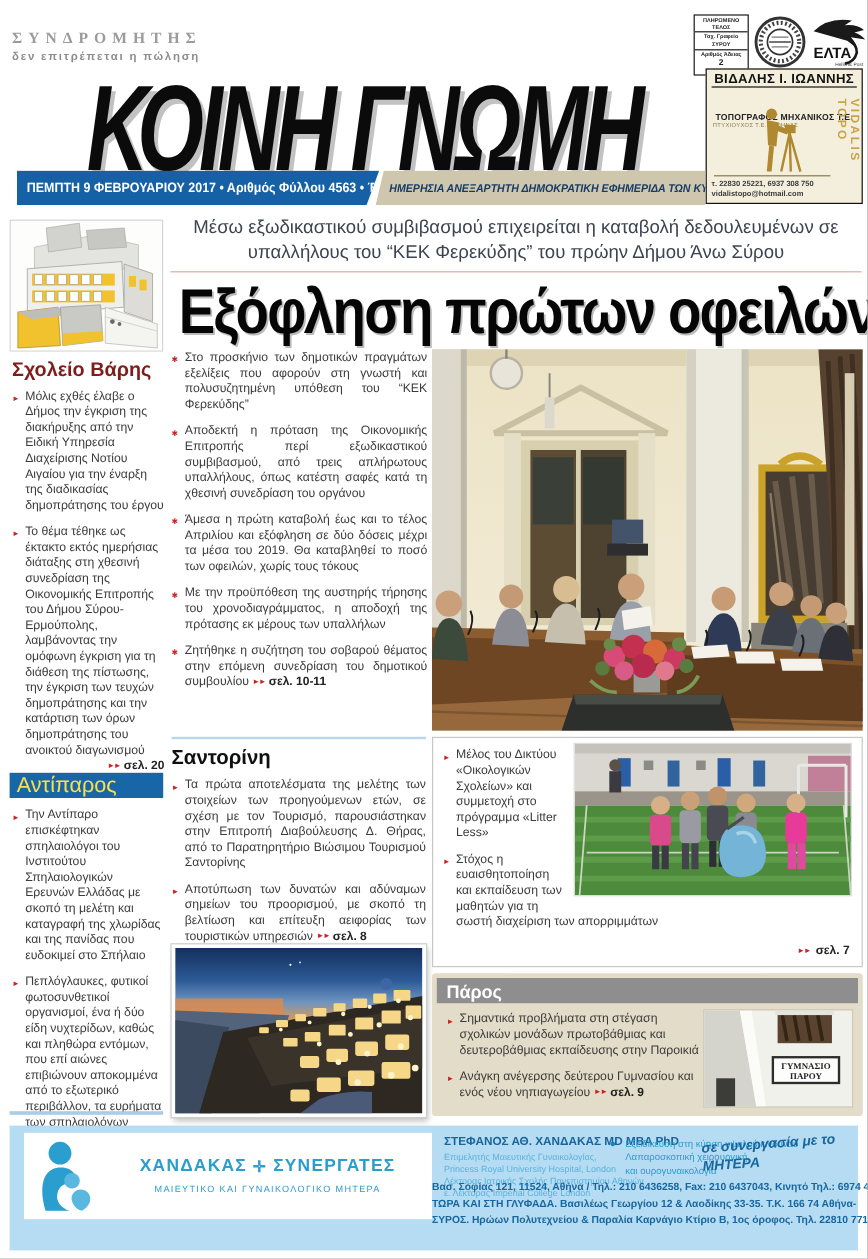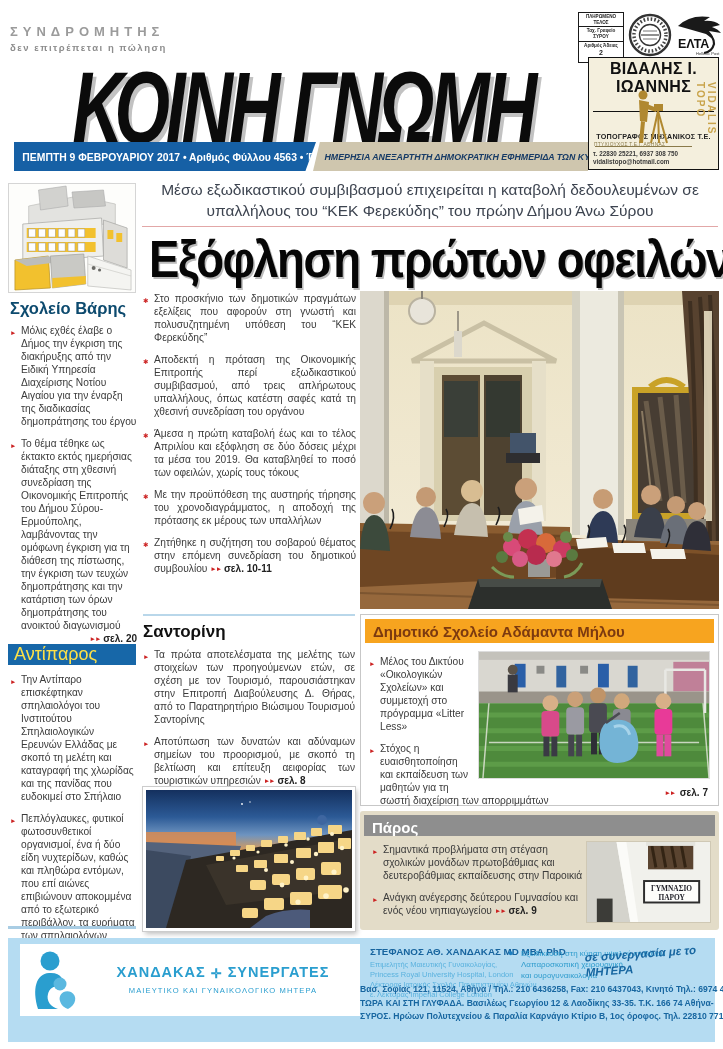--- a/index.html
+++ b/index.html
@@ -2,39 +2,39 @@
 <html><head>
 <meta charset="utf-8">
 <title>ΚΟΙΝΗ ΓΝΩΜΗ</title>
 <style>
   html,body{margin:0;padding:0;background:#9a9a9a;}
   .page{position:relative;width:723px;height:1049px;margin:0 auto;background:#fff;
         font-family:"Liberation Sans",sans-serif;overflow:hidden;color:#333;}
   .abs{position:absolute;}
 
   
-  .sub1{left:10px;top:24px;font-size:13px;font-weight:bold;letter-spacing:5px;color:#9b9b9b;}
+  .sub1{left:10px;top:24px;font-size:13px;font-weight:bold;letter-spacing:5px;color:#9b9b9b;font-family:Liberation Serif, serif;}
   .sub2{left:10px;top:42px;font-size:9.5px;font-weight:bold;letter-spacing:1.5px;color:#8d8d8d;}
   .postal{left:578px;top:12px;width:44px;height:49px;border:1.5px solid #1a1a1a;background:#fff;
           font-size:4.6px;font-weight:bold;text-align:center;color:#222;line-height:1.25;}
   .postal .prow{border-bottom:1px solid #1a1a1a;padding:1px 0;}
   .postal .prow:last-child{border-bottom:none;}
   .postal .big{font-size:7px;}
   .stamp{left:628px;top:13px;width:44px;height:44px;}
   .elta{left:676px;top:12px;width:46px;height:46px;}
 
   .masthead{left:22px;top:50px;width:562px;height:94px;text-align:center;}
   .masthead span{display:inline-block;font-size:86px;font-weight:bold;font-style:italic;color:#0b0b0b;
      letter-spacing:-5px;transform:scale(.83,1.18);transform-origin:center top;white-space:nowrap;
      text-shadow:4px 3px 0 #c2c2c2;}
 
   
   .topoad{left:588px;top:57px;width:131px;height:113px;background:#f4efdd;border:1.5px solid #111;box-sizing:border-box;}
-  .topoad .t1{margin:2px 4px 0;text-align:center;font-size:16px;font-weight:bold;color:#111;
-      border-bottom:1.5px solid #111;padding-bottom:15px;letter-spacing:.3px;}
+  .topoad .t1{margin:2px 4px 0;text-align:center;font-size:11px;font-weight:bold;color:#111;
+      border-bottom:1.5px solid #111;padding-bottom:0;letter-spacing:.3px;}
   .topoad .t2{text-align:center;font-size:7.2px;font-weight:bold;color:#222;margin-top:20px;letter-spacing:.2px;}
   .topoad .t3{text-align:left;font-size:4.8px;color:#8a7a4a;margin:1px 0 0 5px;letter-spacing:.3px;}
   .topoad .vert{position:absolute;right:1px;top:24px;writing-mode:vertical-rl;font-size:10px;font-weight:bold;
       color:#c9a44c;letter-spacing:2px;}
   .topoad .surv{position:absolute;left:24px;top:30px;}
   .topoad .tline{position:absolute;left:6px;right:26px;bottom:22px;border-top:1px solid #8a7a4a;}
   .topoad .t4{position:absolute;left:4px;bottom:12px;width:110px;font-size:6.3px;font-weight:bold;color:#3a3a3a;}
   .topoad .t5{position:absolute;left:4px;bottom:4px;width:110px;font-size:6.3px;font-weight:bold;color:#3a3a3a;}
 
   
@@ -59,21 +59,21 @@
   ul.blt{list-style:none;margin:0;padding:0;}
   ul.blt li{position:relative;padding-left:11px;margin-bottom:9px;font-size:10.2px;line-height:13px;color:#3b3b3b;}
   ul.blt li .mk{position:absolute;left:0;top:2px;font-size:6.5px;color:#cc2222;}
   .pref{white-space:nowrap;}
   .pref .arr{color:#cc2222;font-size:6.5px;letter-spacing:-1px;vertical-align:1px;}
   .pref .pl{color:#222;font-weight:bold;font-size:10px;}
   .prline{text-align:right;}
 
   
   .renderimg{left:8px;top:183px;width:128px;height:110px;border:1px solid #d5d5d5;box-sizing:border-box;}
-  .varishead{left:10px;top:299px;font-size:16.5px;font-weight:bold;color:#0c4a6e;}
+  .varishead{left:10px;top:299px;font-size:16.5px;font-weight:bold;color:#7f1d1d;}
   .varisblt{left:10px;top:324px;width:127px;}
   .antibar{left:8px;top:644px;width:128px;height:21px;background:#1767a8;display:flex;align-items:center;}
   .antibar span{color:#fde047;font-weight:normal;font-size:18px;padding-left:6px;}
   .antiblt{left:10px;top:673px;width:127px;}
   .ldiv{left:8px;top:926px;width:128px;height:3px;background:#a9cde4;}
 
   
   .mainblt{left:143px;top:292px;width:213px;}
   .mainblt li{padding-left:12px;margin-bottom:11.5px;font-size:10.7px;line-height:14.7px;text-align:justify;color:#333;}
   .mainblt li .mk{font-size:9px;top:1px;}
@@ -469,23 +469,20 @@
         <circle cx="142" cy="266" r="6" fill="#5a7a40"></circle>
           <circle cx="212" cy="264" r="6" fill="#5a7a40"></circle>
         <circle cx="206" cy="246" r="6" fill="#6a8a4a"></circle>
           <circle cx="148" cy="246" r="5" fill="#6a8a4a"></circle>
         <path d="M132 276 q10 10 22 10 M222 272 q-6 12 -18 14" stroke="#7a9a58" stroke-width="3" fill="none"></path>
       </g>
     </svg>
   </div>
 
   <div class="abs milosbox">
-    <div class="miloshead">
-      <span>Δημοτικό Σχολείο Αδάμαντα Μήλου</span>
-    </div>
     <div class="milosbody">
       <div class="milosphoto">
         <svg width="100%" height="100%" viewBox="0 0 232 128" preserveAspectRatio="none">
           <rect width="232" height="40" fill="#d9d7d0"></rect>
           <rect width="232" height="8" fill="#c4c2bb"></rect>
           <rect x="36" y="12" width="11" height="24" fill="#2a5fa8"></rect>
           <rect x="78" y="14" width="10" height="22" fill="#31639f"></rect>
           <rect x="120" y="12" width="11" height="24" fill="#2a5fa8"></rect>
           <rect x="150" y="14" width="10" height="22" fill="#31639f"></rect>
           <rect x="58" y="14" width="8" height="8" fill="#8a8a86"></rect>

